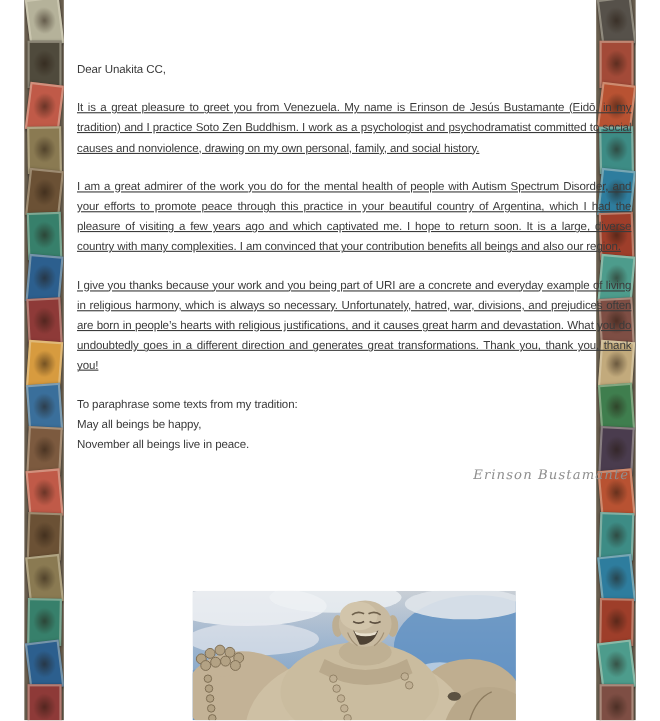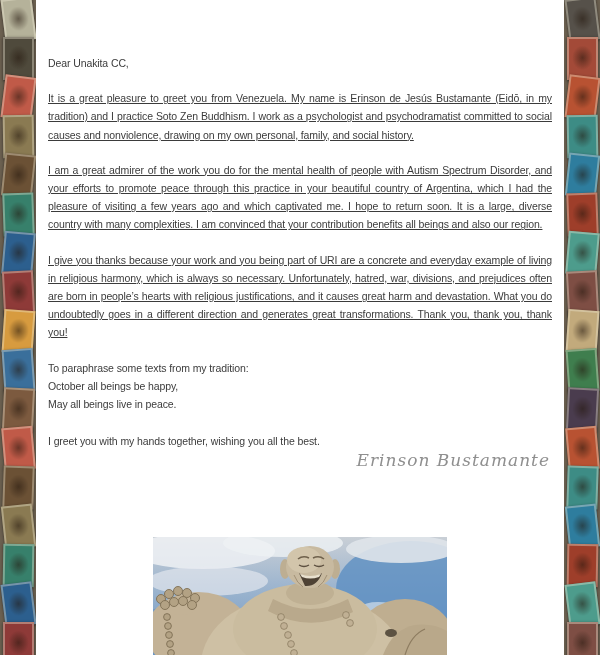--- a/index.html
+++ b/index.html
@@ -1,18 +1,18 @@
 <!DOCTYPE html>
 <html><head>
 <meta charset="utf-8">
 <style>
   * { margin:0; padding:0; box-sizing:border-box; }
   html,body { background:#ffffff; }
   .page {
-    position:relative; width:600px; height:655px; margin:0 auto;
+    position:relative; width:556px; height:655px; margin:0 auto;
     background:#ffffff; overflow:hidden;
     font-family:"Liberation Sans", sans-serif;
   }
   
   .strip {
     position:absolute; top:0; height:655px; width:36px;
     overflow:hidden; display:flex; flex-direction:column; align-items:center;
     background:#6b6050;
   }
   .strip.left  { left:0; }
@@ -23,25 +23,25 @@
     box-shadow:0 1px 3px rgba(0,0,0,.5);
   }
   
   .content {
     position:absolute; top:54px; left:48px; width:504px;
     font-size:10.5px; line-height:18.2px; letter-spacing:-0.1px;
     color:#3b3b3b;
   }
   .greeting { margin-bottom:17px; }
   .para { text-align:justify; text-justify:inter-word; margin-bottom:17px;text-decoration:underline; }
-  .poem { margin-bottom:19px; }
+  .poem { margin-bottom:9px; }
   .signature {
     margin-top:1px; text-align:right; padding-right:2px;
     font-family:"DejaVu Serif", serif; font-style:italic;
-    font-size:17px; letter-spacing:1px; color:#8f8f8f;
+    font-size:12px; letter-spacing:1px; color:#8f8f8f;
   }
   
   .photo {
     position:absolute; left:153px; top:537px; width:294px; height:118px;
     overflow:hidden;
   }
   .photo svg { display:block; }
 </style>
 </head>
 <body>
@@ -89,26 +89,25 @@
 
   <div class="content">
     <div class="greeting">Dear Unakita CC,</div>
 
     <p class="para">It is a great pleasure to greet you from Venezuela. My name is Erinson de Jesús Bustamante (Eidō, in my tradition) and I practice Soto Zen Buddhism. I work as a psychologist and psychodramatist committed to social causes and nonviolence, drawing on my own personal, family, and social history.</p>
     <p class="para">I am a great admirer of the work you do for the mental health of people with Autism Spectrum Disorder, and your efforts to promote peace through this practice in your beautiful country of Argentina, which I had the pleasure of visiting a few years ago and which captivated me. I hope to return soon. It is a large, diverse country with many complexities. I am convinced that your contribution benefits all beings and also our region.</p>
     <p class="para">I give you thanks because your work and you being part of URI are a concrete and everyday example of living in religious harmony, which is always so necessary. Unfortunately, hatred, war, divisions, and prejudices often are born in people’s hearts with religious justifications, and it causes great harm and devastation. What you do undoubtedly goes in a different direction and generates great transformations. Thank you, thank you, thank you!</p>
 
     <div class="poem">
       <div>To paraphrase some texts from my tradition:</div>
-      <div>October all beings be happy,</div>
-      <div>May all beings live in peace.</div>
+      <div>May all beings be happy,</div>
+      <div>November all beings live in peace.</div>
     </div>
 
     <div class="closing">
-      <div>I greet you with my hands together, wishing you all the best.</div>
     </div>
 
     <div class="signature">Erinson Bustamante</div>
   </div>
 
   <div class="photo">
     <svg width="294" height="118" viewBox="0 0 294 118" xmlns="http://www.w3.org/2000/svg">
       <defs>
         <linearGradient id="sky" x1="0" y1="0" x2="0" y2="1">
           <stop offset="0" stop-color="#c9cfd6"></stop>

